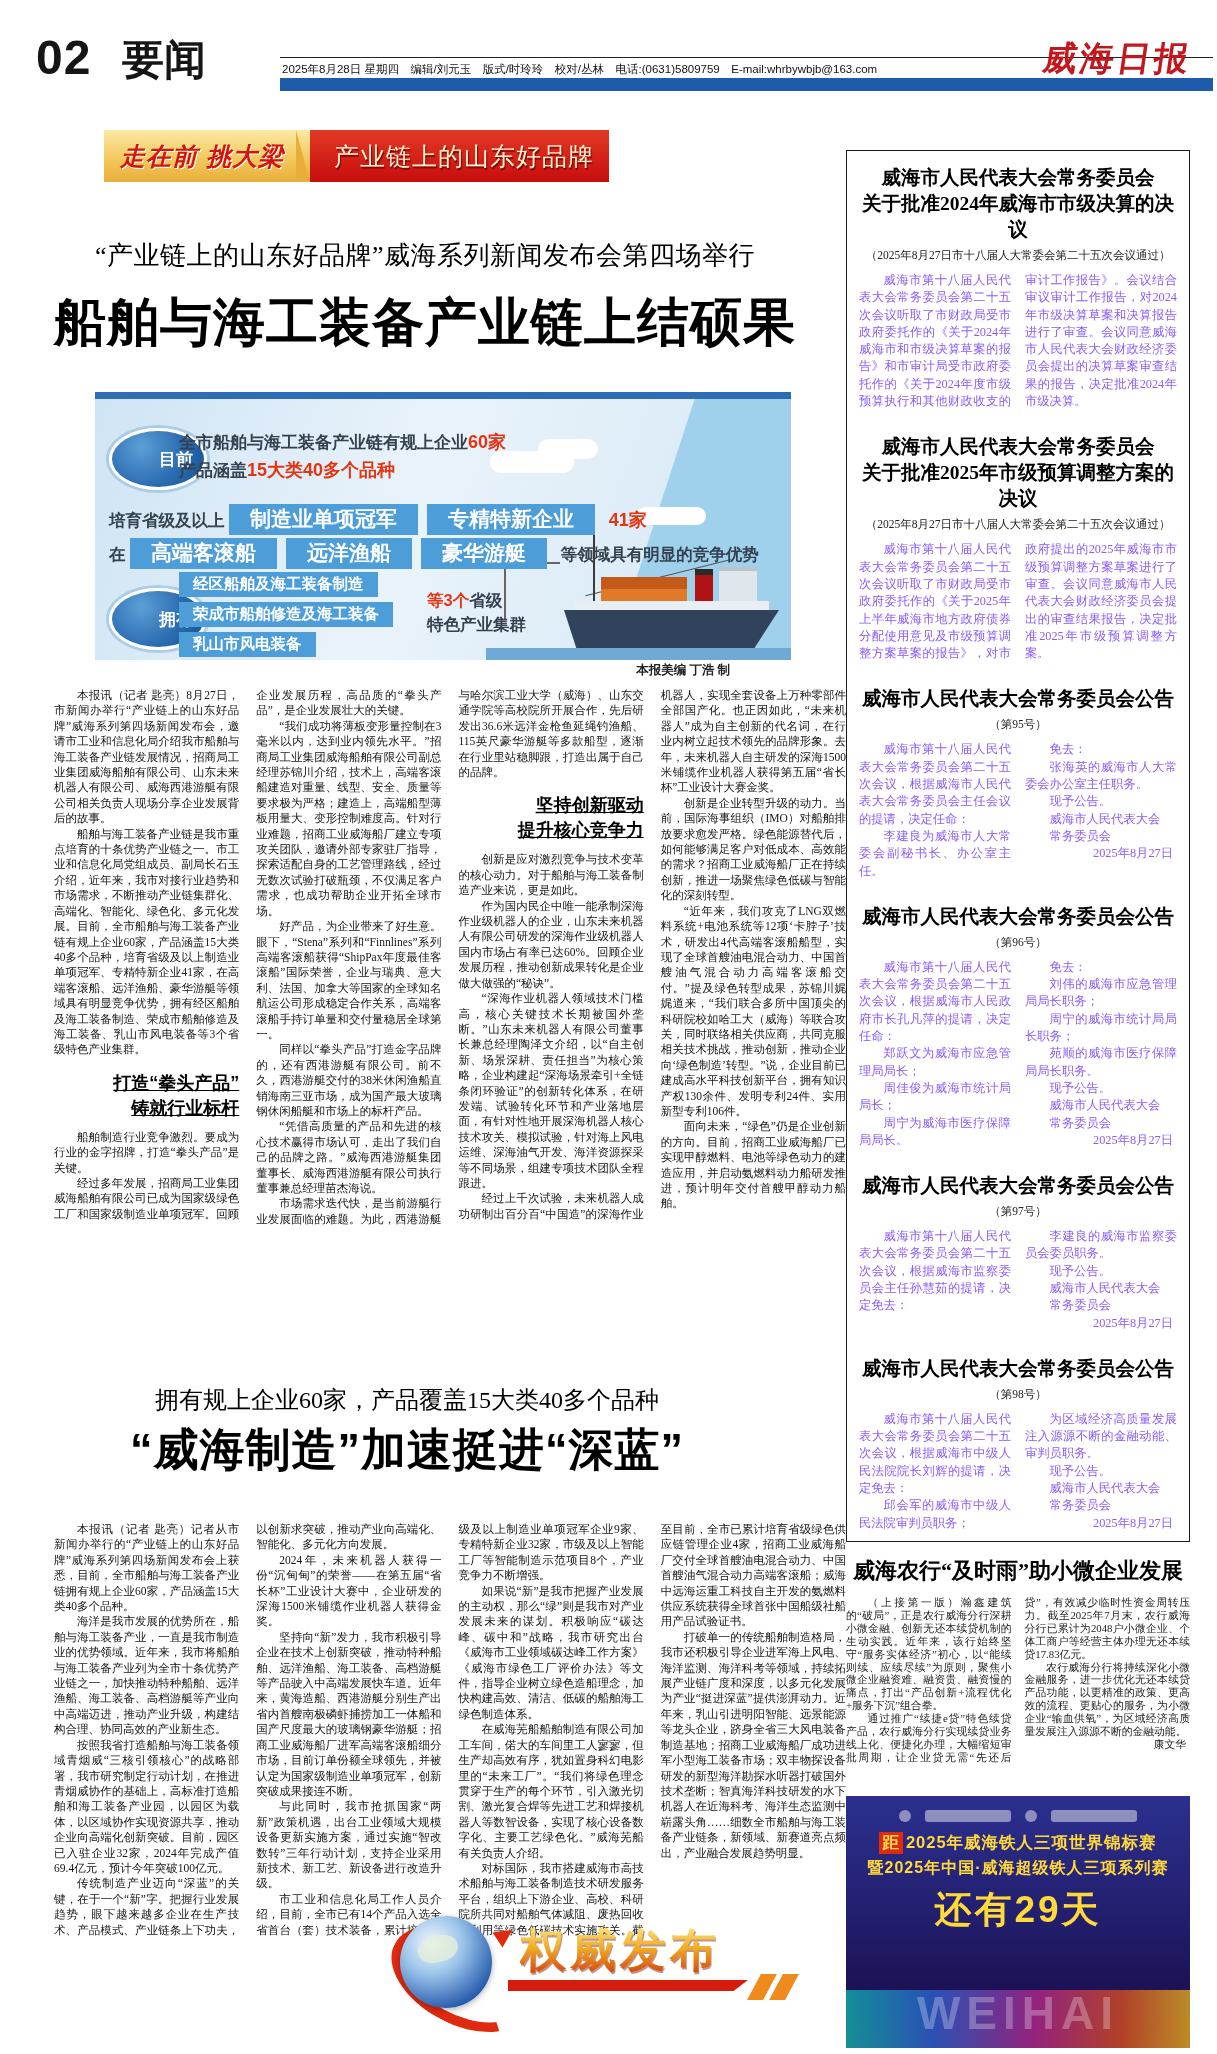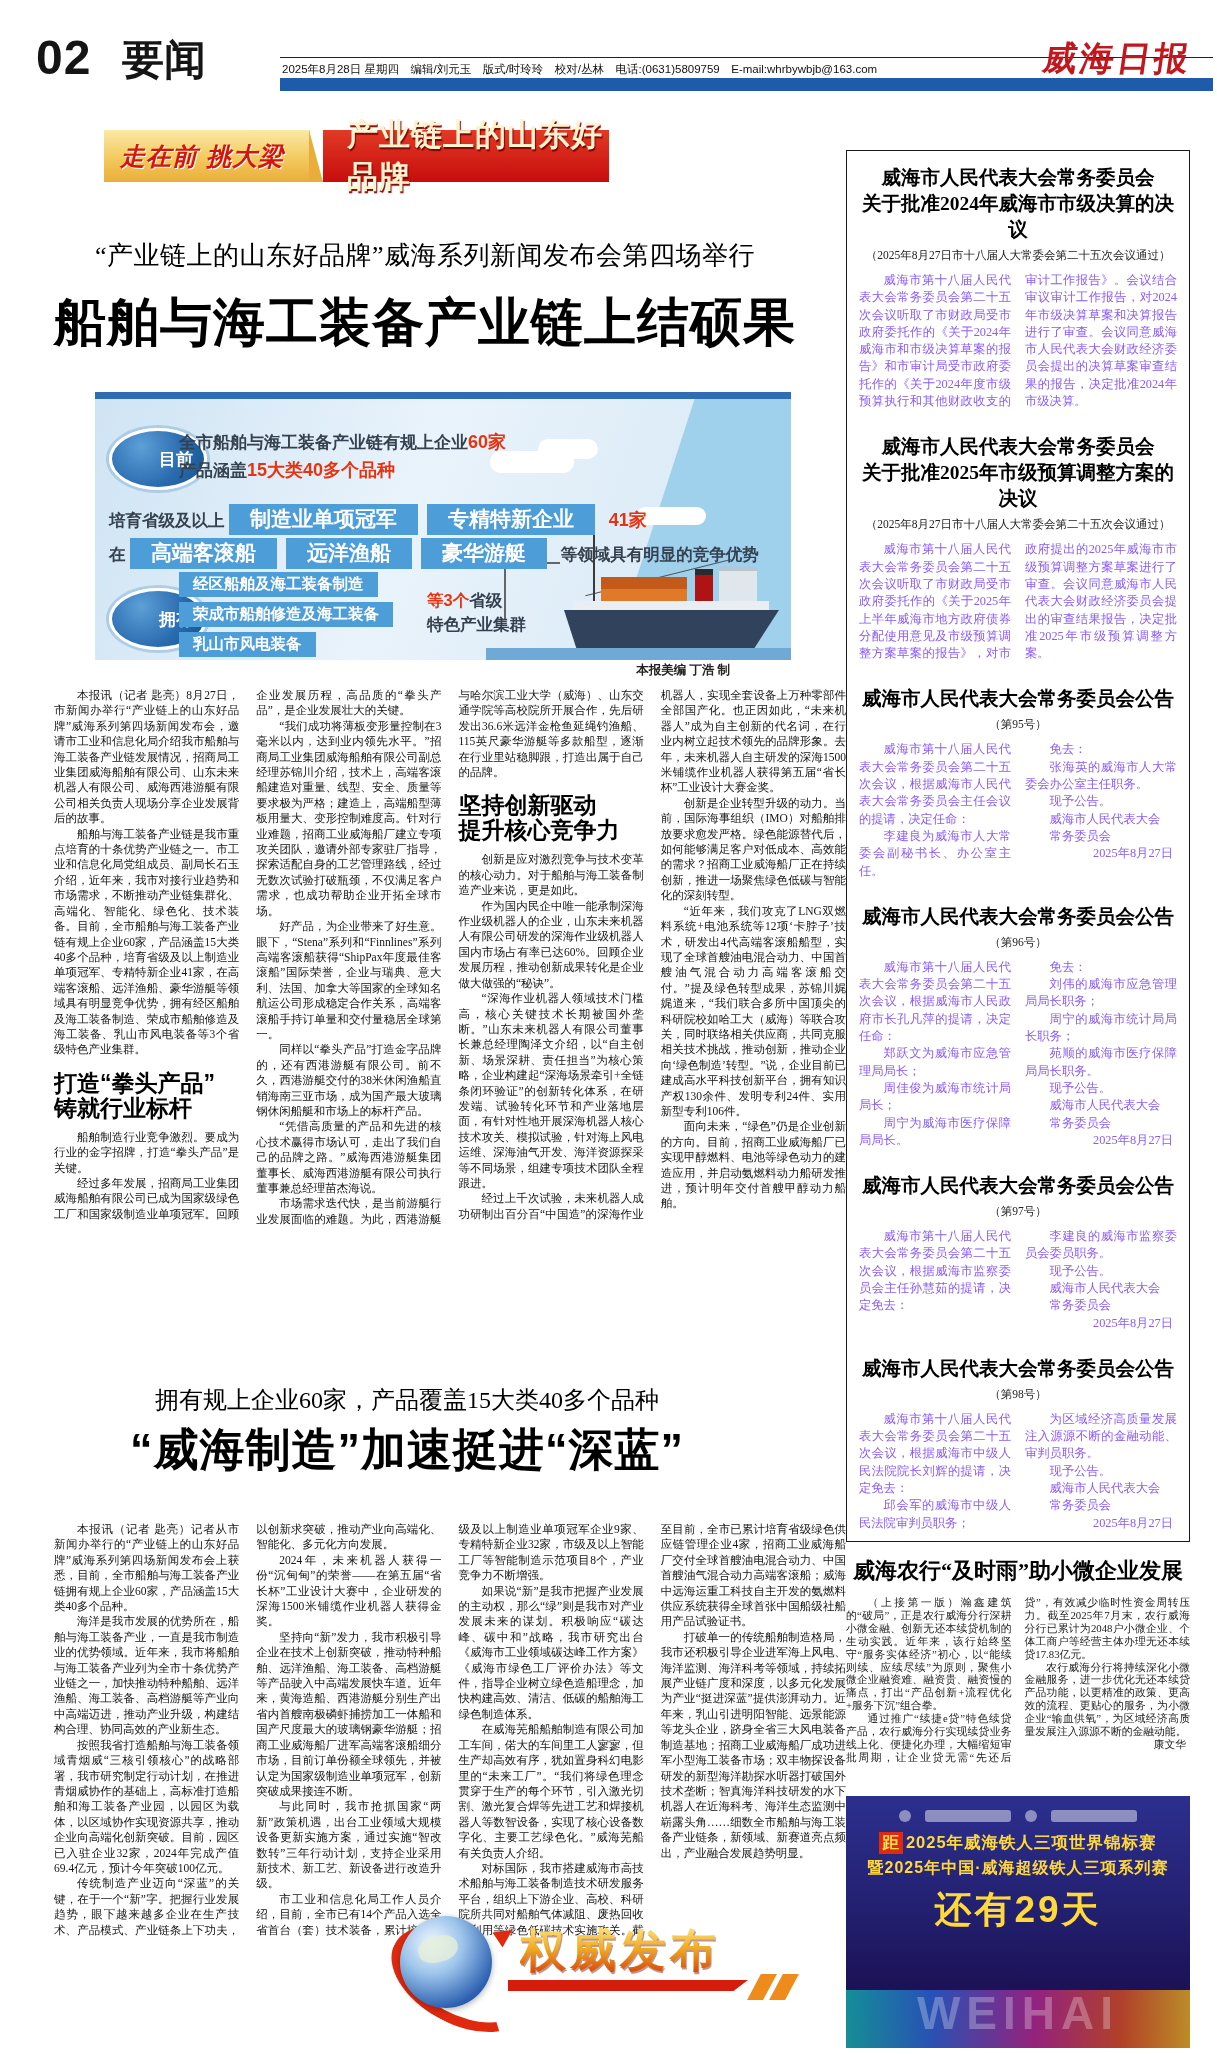--- a/index.html
+++ b/index.html
@@ -17,22 +17,22 @@
             transform:skewX(-8deg);letter-spacing:3px;}
 
   
   .banner{left:104px;top:130px;width:505px;height:52px;display:flex;font-family:"Liberation Sans",sans-serif;}
   .banner-left{position:relative;background:linear-gradient(180deg,#fbe9a6,#f3c95d 55%,#e9ae3a);
                padding:0 26px 0 16px;display:flex;align-items:center;
                font-size:25px;font-weight:900;color:#d2150f;font-style:italic;letter-spacing:1px;
                text-shadow:1px 1px 0 #fff;}
   .banner-right{position:relative;background:linear-gradient(180deg,#e23a25,#c70d0d);flex:1;
                 display:flex;align-items:center;padding-left:24px;
-                font-size:31px;font-weight:700;color:#fdf3cf;letter-spacing:1px;
-                text-shadow:1px 2px 1px #7e0404;margin-left:13px;}
+                font-size:25px;font-weight:400;color:#fdf3cf;letter-spacing:1px;
+                text-shadow:1px 2px 1px #7e0404;}
   .banner-right:before{content:"";position:absolute;left:-14px;top:0;border-style:solid;
                 border-width:52px 0 0 14px;border-color:transparent transparent transparent #e9ae3a;}
 
   
   .kicker{left:60px;top:238px;width:730px;text-align:center;font-size:26px;color:#000;letter-spacing:0.5px;}
   .headline{left:40px;top:288px;width:770px;text-align:center;font-size:52px;font-weight:bold;letter-spacing:1px;color:#000;}
 
   
   .info{left:95px;top:392px;width:696px;height:268px;background:linear-gradient(110deg,#cfe4f4 0%,#e9f3fb 45%,#d4e7f5 100%);overflow:hidden;}
   .info-top{position:absolute;left:0;top:0;width:100%;height:7px;background:#2e6db4;}
@@ -59,22 +59,22 @@
   .containers{position:absolute;right:104px;bottom:59px;width:86px;height:12px;background:#e07a28;box-shadow:0 -12px 0 0 #c45a1a;}
   .mast{position:absolute;right:196px;bottom:50px;width:2px;height:86px;background:#3a3a3a;}
   .stay{position:absolute;right:60px;bottom:100px;width:150px;height:1px;background:#555;transform:rotate(-14deg);transform-origin:right;}
   .crane-v{position:absolute;left:18px;bottom:40px;width:2px;height:60px;background:#666;}
   .crane-j{position:absolute;left:18px;bottom:96px;width:56px;height:2px;background:#666;}
   .caption{left:430px;top:662px;width:300px;text-align:right;font-size:12.5px;font-weight:bold;color:#222;}
 
   
   .art{left:54px;top:688px;width:792px;height:672px;column-count:4;column-gap:17px;overflow:hidden;}
   .art p,.art2 p{margin:0;text-indent:2em;text-align:justify;font-size:11.5px;line-height:15.4px;color:#141414;}
-  .subhead{break-inside:avoid;text-align:left;font-weight:bold;font-size:23px;line-height:25px;
-           margin:13px 0 9px;font-family:"Liberation Sans",sans-serif;white-space:pre-line;color:#000;}
+  .subhead{break-inside:avoid;text-align:right;font-weight:bold;font-size:18px;line-height:25px;
+           margin:13px 0 9px;font-family:"Liberation Sans",sans-serif;white-space:pre-line;color:#000;text-decoration:underline;}
 
   .kicker2{left:54px;top:1384px;width:706px;text-align:center;font-size:24px;color:#000;}
   .headline2{left:54px;top:1420px;width:706px;text-align:center;font-size:45px;font-weight:900;
              font-family:"Liberation Sans",sans-serif;letter-spacing:1px;color:#000;}
   .art2{left:54px;top:1522px;width:792px;height:528px;column-count:4;column-gap:17px;overflow:hidden;}
 
   
   .release{left:392px;top:1908px;width:402px;height:112px;z-index:5;}
   .globe{position:absolute;left:8px;top:8px;width:92px;height:92px;border-radius:50%;
          background:radial-gradient(circle at 35% 30%,#f2f8ff 0%,#9cc4ea 35%,#2b5fb0 75%,#173f86 100%);
@@ -188,21 +188,21 @@
       </div>
     <div class="info-line" style="left:332px;top:196px;line-height:24px;">
       <span class="rd">等3个</span><span>省级</span><br>
       <span>特色产业集群</span>
     </div>
   </div>
   <div class="abs caption">本报美编 丁浩 制</div>
 
   <div class="abs art">
       <p>本报讯（记者 匙亮）8月27日，市新闻办举行“产业链上的山东好品牌”威海系列第四场新闻发布会，邀请市工业和信息化局介绍我市船舶与海工装备产业链发展情况，招商局工业集团威海船舶有限公司、山东未来机器人有限公司、威海西港游艇有限公司相关负责人现场分享企业发展背后的故事。</p>
-      <p>船舶与海工装备产业链是我市重点培育的十条优势产业链之一。市工业和信息化局党组成员、副局长石玉介绍，近年来，我市对接行业趋势和市场需求，不断推动产业链集群化、高端化、智能化、绿色化、技术装备。目前，全市船舶与海工装备产业链有规上企业60家，产品涵盖15大类40多个品种，培育省级及以上制造业单项冠军、专精特新企业41家，在高端客滚船、远洋渔船、豪华游艇等领域具有明显竞争优势，拥有经区船舶及海工装备制造、荣成市船舶修造及海工装备、乳山市风电装备等3个省级特色产业集群。</p>
+      <p>船舶与海工装备产业链是我市重点培育的十条优势产业链之一。市工业和信息化局党组成员、副局长石玉介绍，近年来，我市对接行业趋势和市场需求，不断推动产业链集群化、高端化、智能化、绿色化、多元化发展。目前，全市船舶与海工装备产业链有规上企业60家，产品涵盖15大类40多个品种，培育省级及以上制造业单项冠军、专精特新企业41家，在高端客滚船、远洋渔船、豪华游艇等领域具有明显竞争优势，拥有经区船舶及海工装备制造、荣成市船舶修造及海工装备、乳山市风电装备等3个省级特色产业集群。</p>
       <h3 class="subhead">打造“拳头产品”
 铸就行业标杆</h3>
       <p>船舶制造行业竞争激烈。要成为行业的金字招牌，打造“拳头产品”是关键。</p>
       <p>经过多年发展，招商局工业集团威海船舶有限公司已成为国家级绿色工厂和国家级制造业单项冠军。回顾企业发展历程，高品质的“拳头产品”，是企业发展壮大的关键。</p>
       <p>“我们成功将薄板变形量控制在3毫米以内，达到业内领先水平。”招商局工业集团威海船舶有限公司副总经理苏锦川介绍，技术上，高端客滚船建造对重量、线型、安全、质量等要求极为严格；建造上，高端船型薄板用量大、变形控制难度高。针对行业难题，招商工业威海船厂建立专项攻关团队，邀请外部专家驻厂指导，探索适配自身的工艺管理路线，经过无数次试验打破瓶颈，不仅满足客户需求，也成功帮助企业开拓全球市场。</p>
       <p>好产品，为企业带来了好生意。眼下，“Stena”系列和“Finnlines”系列高端客滚船获得“ShipPax年度最佳客滚船”国际荣誉，企业与瑞典、意大利、法国、加拿大等国家的全球知名航运公司形成稳定合作关系，高端客滚船手持订单量和交付量稳居全球第一。</p>
       <p>同样以“拳头产品”打造金字品牌的，还有西港游艇有限公司。前不久，西港游艇交付的38米休闲渔船直销海南三亚市场，成为国产最大玻璃钢休闲船艇和市场上的标杆产品。</p>
       <p>“凭借高质量的产品和先进的核心技术赢得市场认可，走出了我们自己的品牌之路。”威海西港游艇集团董事长、威海西港游艇有限公司执行董事兼总经理苗杰海说。</p>
       <p>市场需求迭代快，是当前游艇行业发展面临的难题。为此，西港游艇与哈尔滨工业大学（威海）、山东交通学院等高校院所开展合作，先后研发出36.6米远洋金枪鱼延绳钓渔船、115英尺豪华游艇等多款船型，逐渐在行业里站稳脚跟，打造出属于自己的品牌。</p>
       <h3 class="subhead">坚持创新驱动

